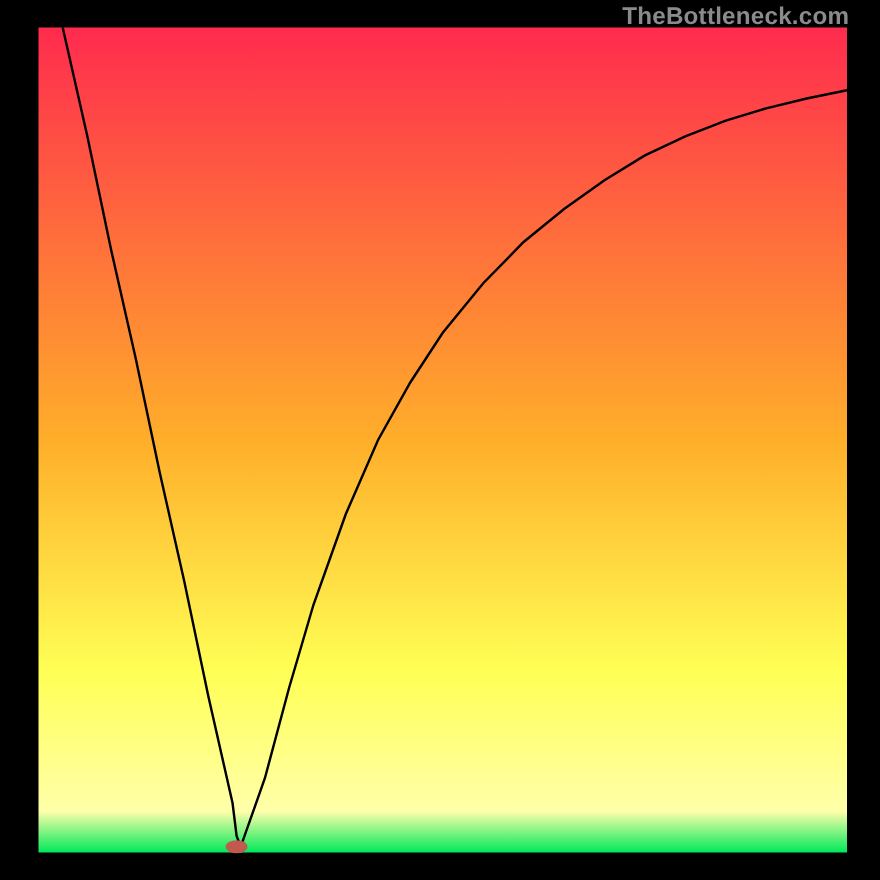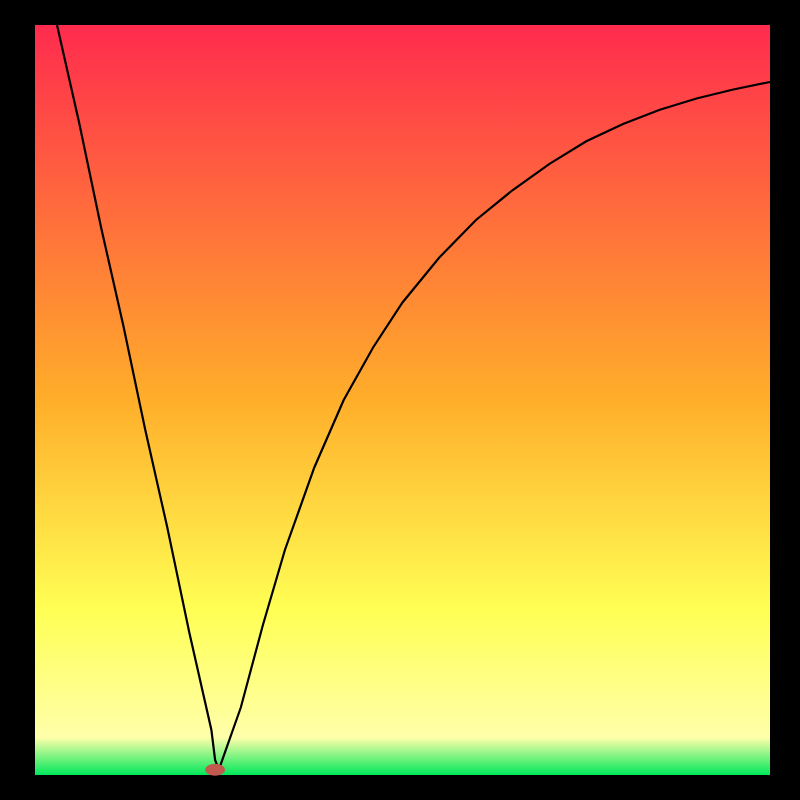--- a/index.html
+++ b/index.html
@@ -25,20 +25,21 @@
     font-weight: 600;
     color: #8b8b8b;
     letter-spacing: 0.2px;
   }
   svg { display: block; }
 </style>
 </head>
 <body>
 
 <div class="frame">
+  <div class="watermark">TheBottleneck.com</div>
   <svg id="chart-svg" width="800" height="800">
     <defs>
       <linearGradient id="bg-grad" x1="0" y1="0" x2="0" y2="1">
           <stop offset="0%" stop-color="#ff2b4e"></stop>
           <stop offset="50%" stop-color="#ffae2a"></stop>
           <stop offset="78%" stop-color="#ffff55"></stop>
           <stop offset="95%" stop-color="#ffffaa"></stop>
           <stop offset="100%" stop-color="#00e85b"></stop>
         </linearGradient>
     </defs>

